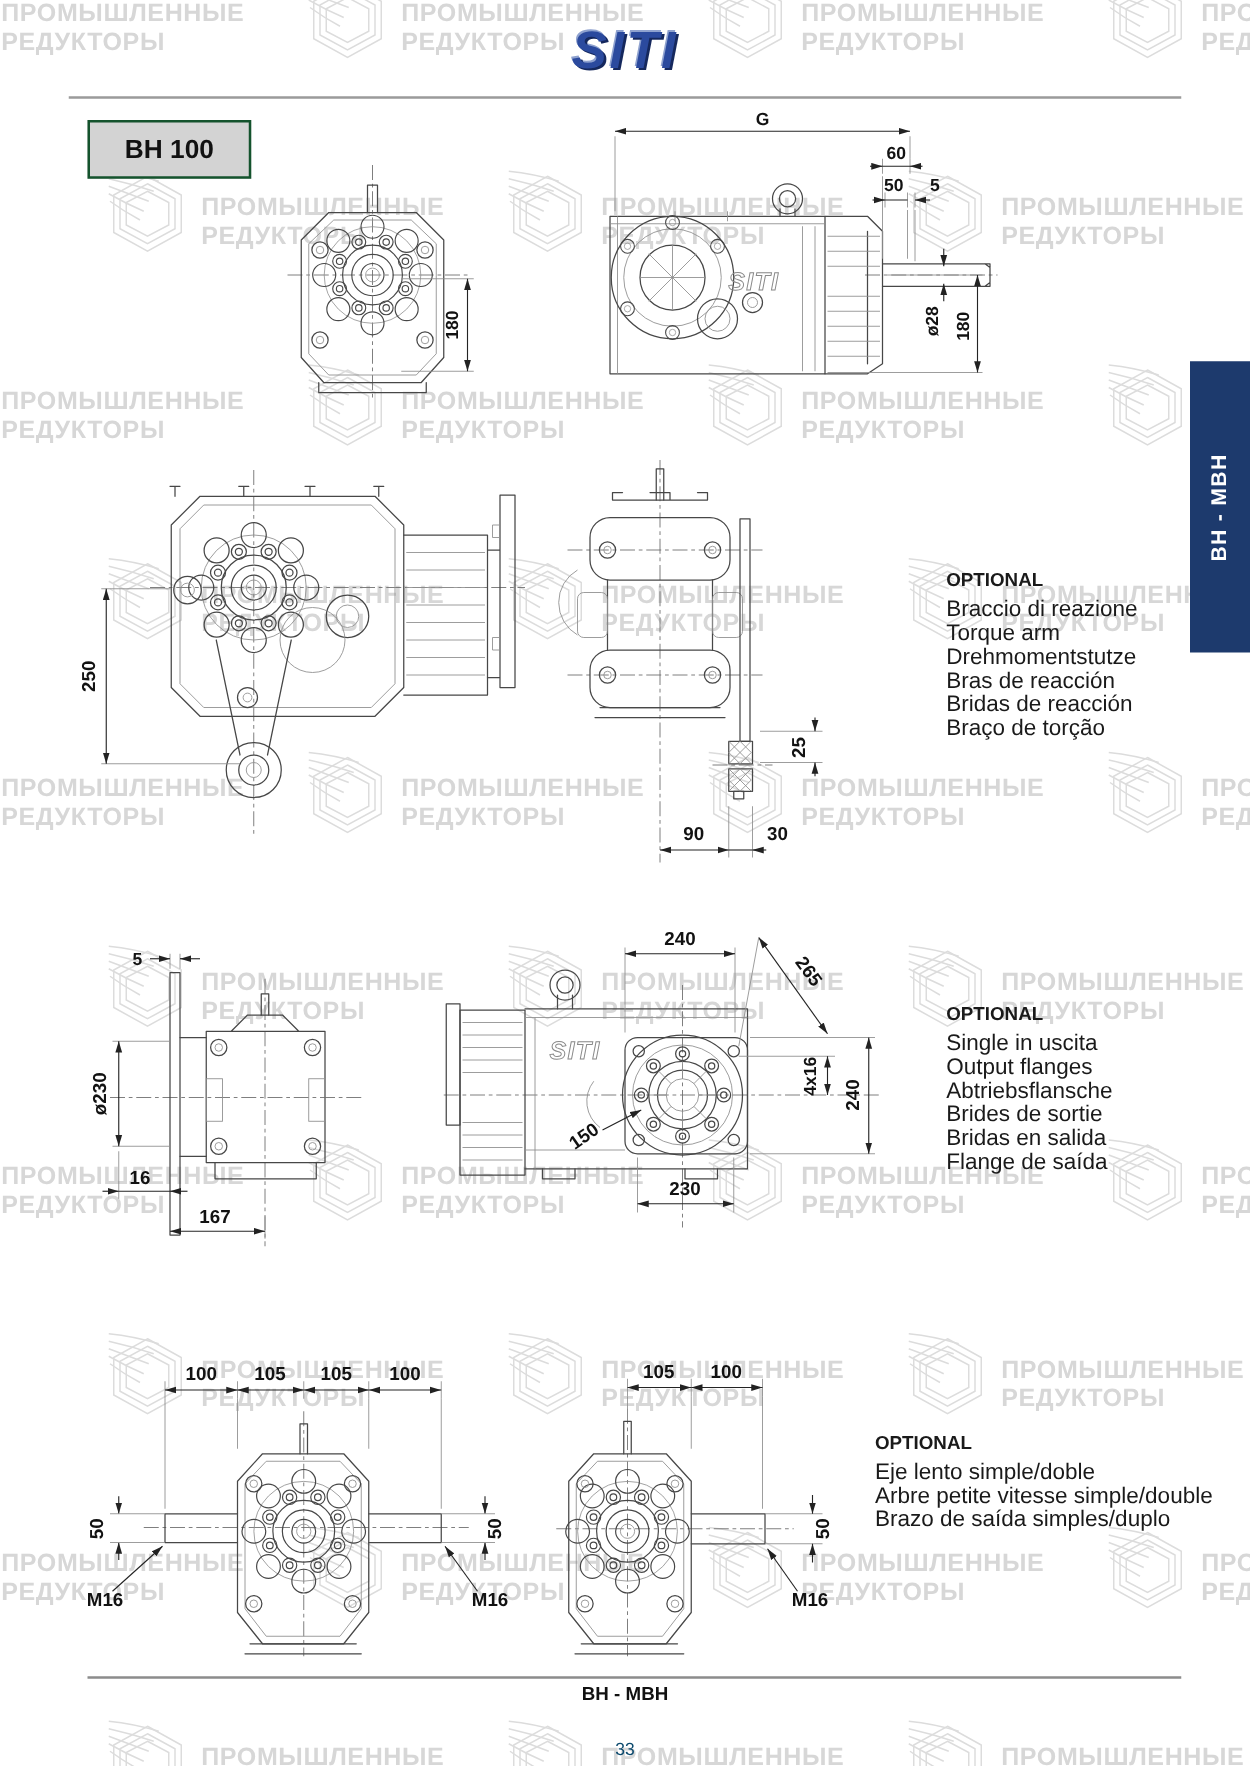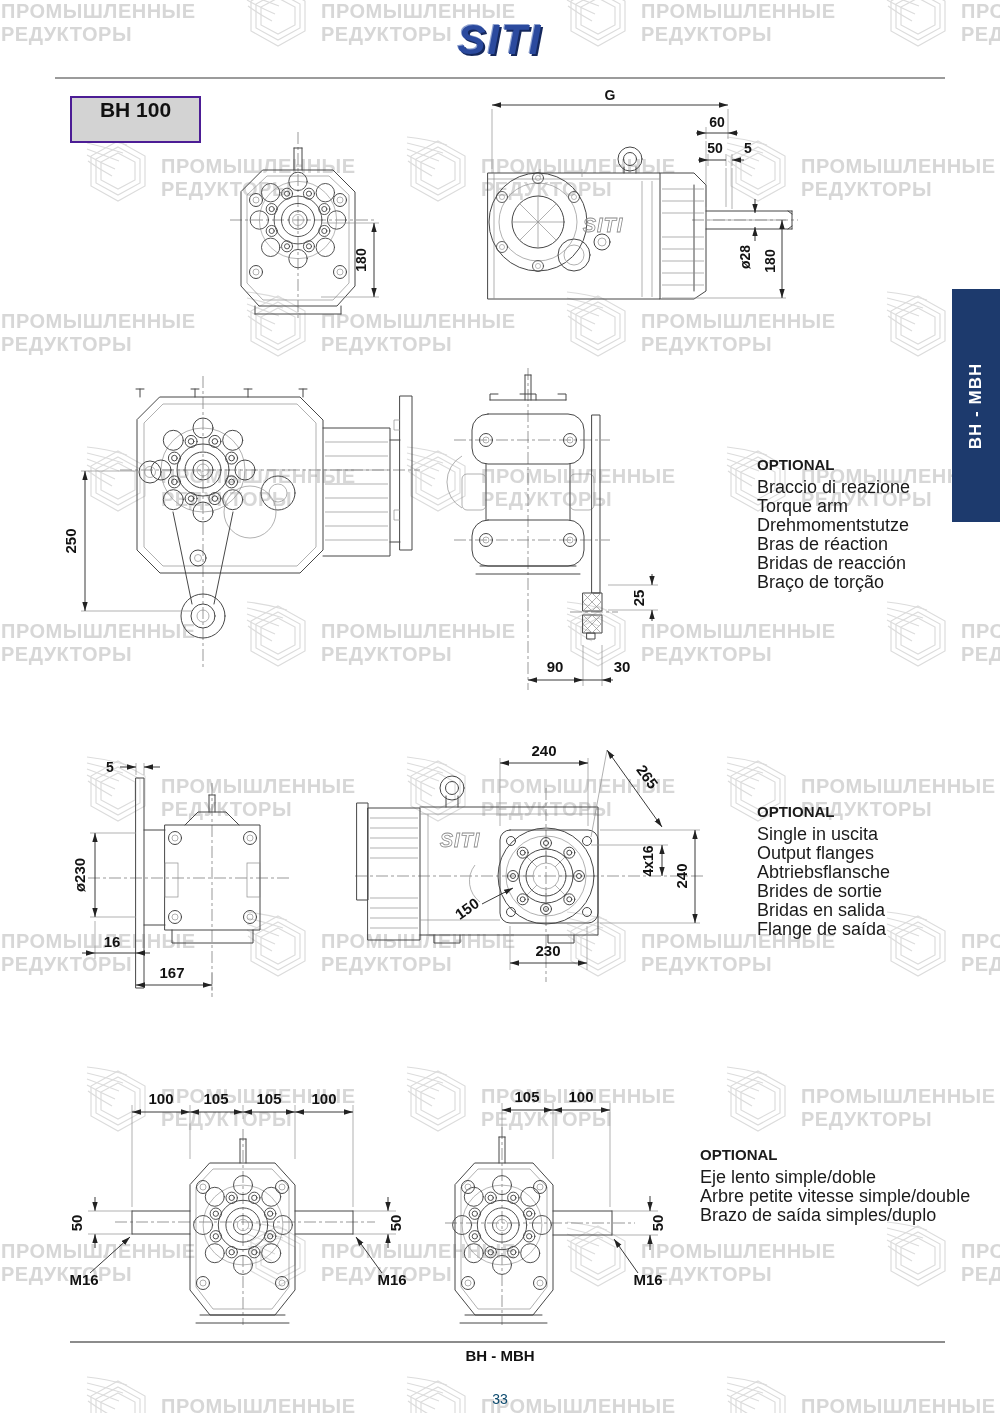--- a/index.html
+++ b/index.html
@@ -8,21 +8,21 @@
   #wm-layer{position:absolute;inset:0;z-index:0;pointer-events:none;}
   .wm{position:absolute;width:310px;height:78px;}
   .wm-txt{position:absolute;left:76px;top:20px;font-size:20px;line-height:23px;font-weight:bold;
           color:#d7d7d7;letter-spacing:0.5px;white-space:nowrap;}
   
   .logo{position:absolute;top:16px;left:50%;transform:translateX(-50%);z-index:1;
         font-size:42px;font-weight:bold;font-style:italic;color:#2b4a9e;letter-spacing:2px;
         text-shadow:2px 2px 0 #15285d, -1px -1px 0 #8fa2cf;}
   .hrule{position:absolute;left:55px;width:890px;height:2px;background:#9b9b9b;z-index:1;}
   .model-box{position:absolute;left:70px;top:96px;width:127px;height:43px;background:#d3d3d3;
-             border:2px solid #4c1d95;display:flex;justify-content:center;
+             border:2px solid #14532d;display:flex;align-items:center;justify-content:center;
              font-size:21px;font-weight:bold;color:#111;z-index:1;}
   
   .tab{position:absolute;left:952px;top:289px;width:48px;height:233px;background:#1d3a6d;z-index:2;
        display:flex;align-items:center;justify-content:center;}
   .tab span{transform:rotate(-90deg);color:#fff;font-weight:bold;font-size:17px;white-space:nowrap;letter-spacing:1px;}
   
   .draw{position:absolute;z-index:1;overflow:visible;}
   .dr{stroke:#474747;stroke-width:1;fill:none;stroke-linejoin:round;stroke-linecap:round;}
   .drl{stroke:#8f8f8f;stroke-width:0.7;fill:none;}
   .cl{stroke:#6d6d6d;stroke-width:0.7;fill:none;stroke-dasharray:12 3 3 3;}
@@ -878,21 +878,21 @@
 
     <line class="dl" x1="208" y1="188" x2="184" y2="154" marker-end="url(#a8)"></line>
     <text class="dt2" x="218" y="200" text-anchor="middle">M16</text>
   </svg>
 
   <div class="opt" style="left:757px;top:456px;width:200px">
     <div class="opt-title">OPTIONAL</div>
     <div class="opt-line">Braccio di reazione</div>
     <div class="opt-line">Torque arm</div>
     <div class="opt-line">Drehmomentstutze</div>
-    <div class="opt-line">Bras de réaction</div>
+    <div class="opt-line">Bras de reacción</div>
     <div class="opt-line">Bridas de reacción</div>
     <div class="opt-line">Braço de torção</div>
   </div>
   <div class="opt" style="left:757px;top:803px;width:200px">
     <div class="opt-title">OPTIONAL</div>
     <div class="opt-line">Single in uscita</div>
     <div class="opt-line">Output flanges</div>
     <div class="opt-line">Abtriebsflansche</div>
     <div class="opt-line">Brides de sortie</div>
     <div class="opt-line">Bridas en salida</div>

